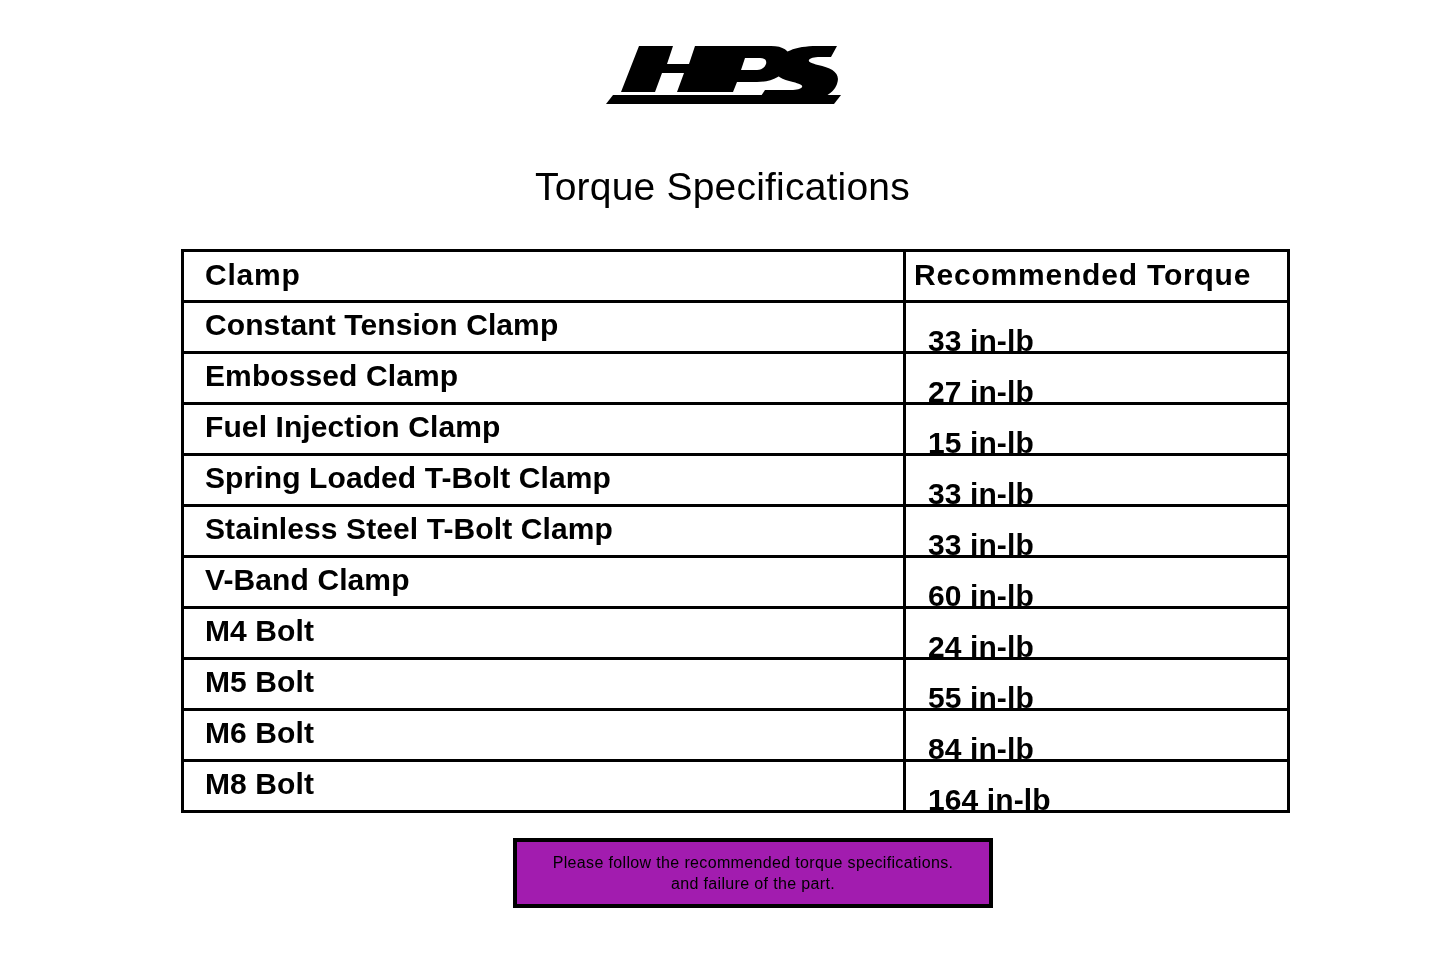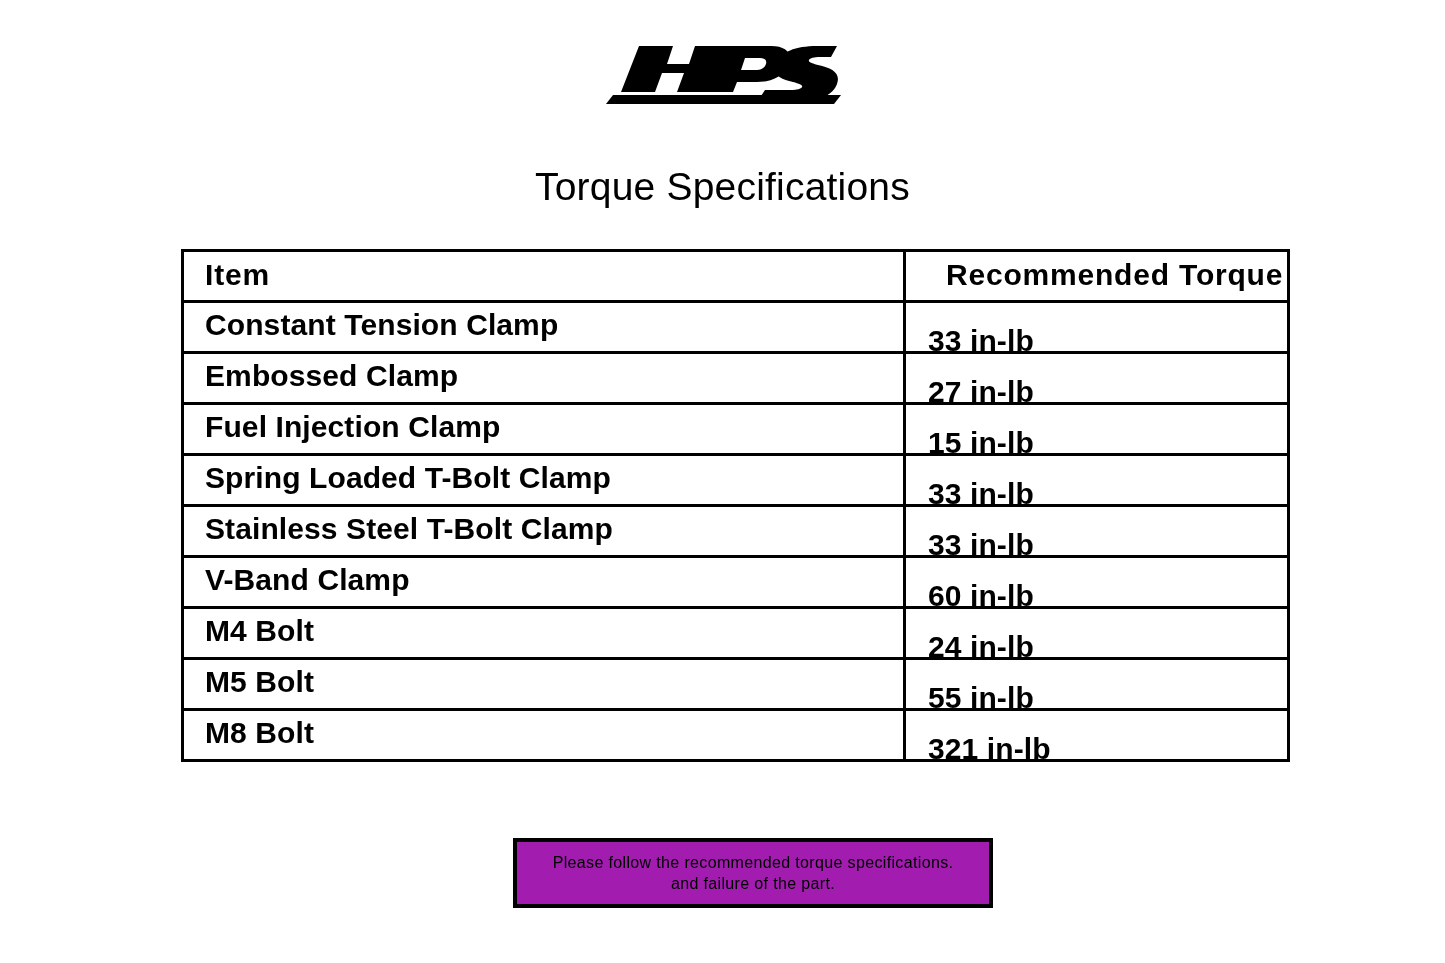--- a/index.html
+++ b/index.html
@@ -69,21 +69,21 @@
     font-size: 30px;
     font-weight: bold;
     letter-spacing: 0.8px;
     text-align: left;
   }
   #spec-table thead th .cell-txt {
     display: block;
     padding: 0 0 3px 21px;
   }
   #spec-table thead th.th-torque .cell-txt {
-    padding-left: 40px;
+    padding-left: 8px;
   }
 
   #spec-table tbody td {
     height: 48px;
     font-size: 30px;
     font-weight: 700;
     letter-spacing: 0.1px;
     text-align: left;
   }
   #spec-table tbody td .cell-txt {
@@ -148,21 +148,21 @@
 <h1 id="page-title">Torque Specifications</h1>
 
 <table id="spec-table">
   <colgroup>
     <col class="c-item">
     <col class="c-torque">
   </colgroup>
   <thead>
     <tr>
       <th class="th-item">
-        <span class="cell-txt">Item</span>
+        <span class="cell-txt">Clamp</span>
       </th>
       <th class="th-torque">
         <span class="cell-txt">Recommended Torque</span>
       </th>
     </tr>
   </thead>
   <tbody id="spec-body">
       <tr>
         <td class="td-item">
           <span class="cell-txt">Constant Tension Clamp</span>
@@ -222,24 +222,32 @@
       <tr>
         <td class="td-item">
           <span class="cell-txt">M5 Bolt</span>
         </td>
         <td class="td-torque">
           <span class="cell-txt">55 in-lb</span>
         </td>
       </tr>
       <tr>
         <td class="td-item">
+          <span class="cell-txt">M6 Bolt</span>
+        </td>
+        <td class="td-torque">
+          <span class="cell-txt">84 in-lb</span>
+        </td>
+      </tr>
+      <tr>
+        <td class="td-item">
           <span class="cell-txt">M8 Bolt</span>
         </td>
         <td class="td-torque">
-          <span class="cell-txt">321 in-lb</span>
+          <span class="cell-txt">164 in-lb</span>
         </td>
       </tr>
     </tbody>
 </table>
 
 <div id="note-box">
   <span class="note-line">Please follow the recommended torque specifications.</span>
   <span class="note-line">and failure of the part.</span>
 </div>
 

